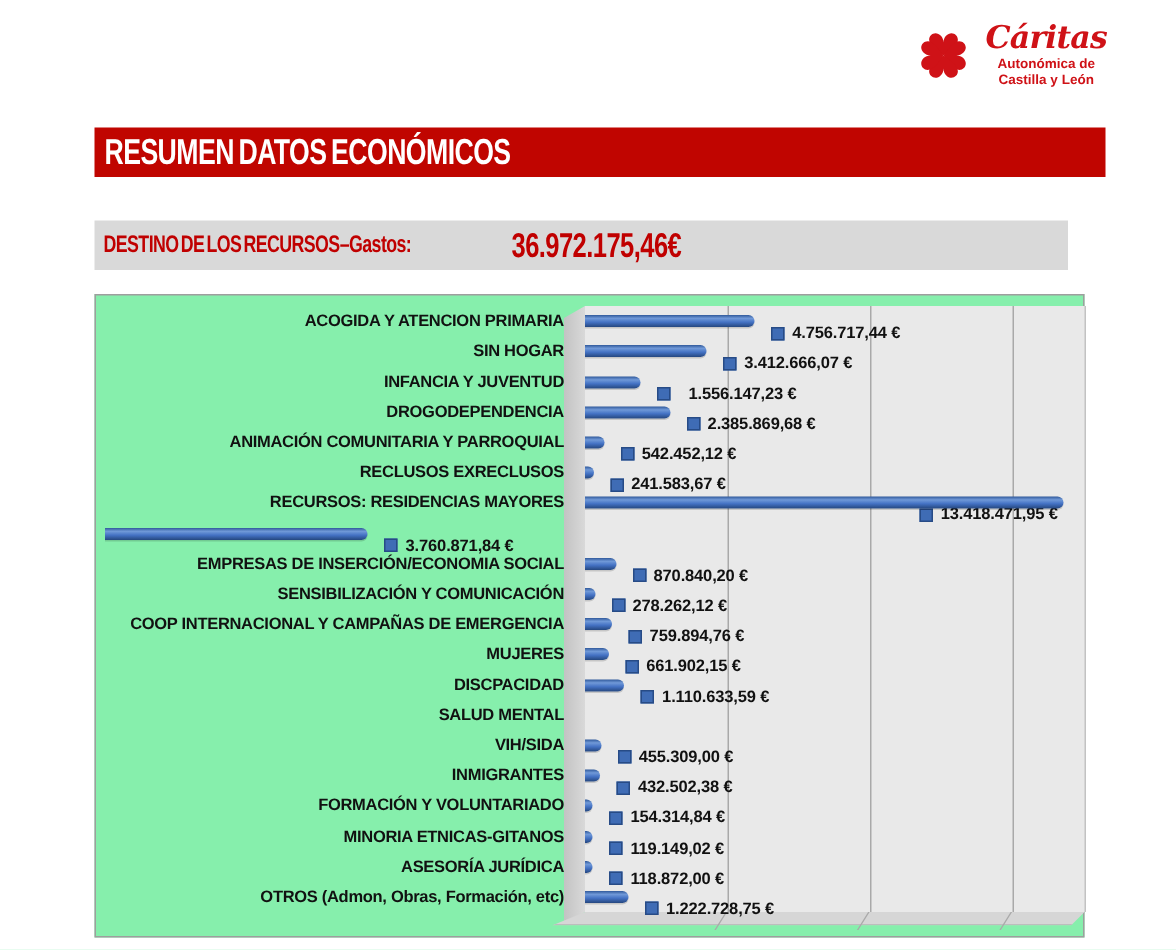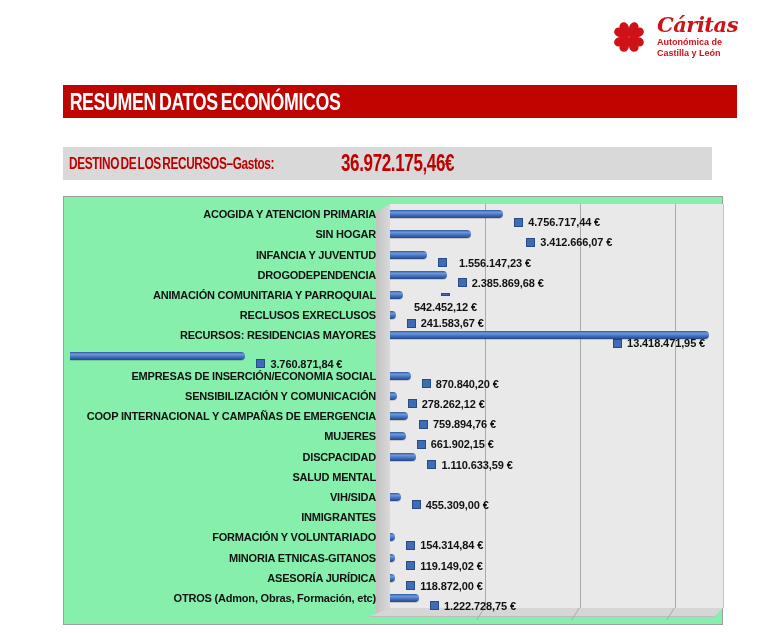--- a/index.html
+++ b/index.html
@@ -5,21 +5,21 @@
   html,body{margin:0;padding:0;background:#fff;}
   .page{position:relative;width:784px;height:633px;background:#ffffff;overflow:hidden;
         font-family:"Liberation Sans",sans-serif;}
 
   
   .logo{position:absolute;left:606px;top:14px;display:flex;align-items:flex-start;gap:5px;}
   .logo svg{display:block;}
   .logo-text{display:flex;flex-direction:column;line-height:1;}
   .brand{font-family:"DejaVu Serif",serif;font-style:italic;font-weight:bold;
          font-size:21px;color:#cf1217;letter-spacing:-0.5px;}
-  .brand-sub{font-size:9px;font-weight:bold;color:#cf1217;line-height:1.25;margin-top:2px;}
+  .brand-sub{font-size:9px;font-weight:bold;color:#cf1217;line-height:1.25;margin-top:2px;text-align:center;}
 
   
   .title-bar{position:absolute;left:63px;top:85px;width:674px;height:33px;background:#c00500;}
   .title-bar .condensed{color:#ffffff;font-size:24px;font-weight:bold;line-height:33px;
         padding-left:9px;}
   .condensed{display:inline-block;transform:scaleX(0.74);transform-origin:0 50%;
         white-space:nowrap;letter-spacing:-0.5px;word-spacing:-2px;}
 
   
   .summary-bar{position:absolute;left:63px;top:147px;width:649px;height:33px;background:#d9d9d9;}
@@ -117,21 +117,21 @@
             <div class="vlabel" style="left: calc(33.98% + 11px);">
               <span class="key"></span>
               <span class="vtext">4.756.717,44 €</span>
             </div>
           </div>
         </div>
         <div class="row">
           <div class="cat">SIN HOGAR</div>
           <div class="barzone">
             <div class="bar" style="width: 24.38%;"></div>
-            <div class="vlabel" style="left: calc(24.38% + 11px); margin-left: 44px;">
+            <div class="vlabel" style="left: calc(24.38% + 11px);">
               <span class="key"></span>
               <span class="vtext">3.412.666,07 €</span>
             </div>
           </div>
         </div>
         <div class="row">
           <div class="cat">INFANCIA Y JUVENTUD</div>
           <div class="barzone">
             <div class="bar" style="width: 11.12%;"></div>
             <div class="vlabel" style="left: calc(11.12% + 11px); gap: 12px;">
@@ -147,21 +147,21 @@
             <div class="vlabel" style="left: calc(17.04% + 11px);">
               <span class="key"></span>
               <span class="vtext">2.385.869,68 €</span>
             </div>
           </div>
         </div>
         <div class="row">
           <div class="cat">ANIMACIÓN COMUNITARIA Y PARROQUIAL</div>
           <div class="barzone">
             <div class="bar" style="width: 3.87%;"></div>
-            <div class="vlabel" style="left: calc(3.87% + 11px); flex-direction: column;">
+            <div class="vlabel" style="left: calc(3.87% + 11px);">
               <span class="key"></span>
               <span class="vtext">542.452,12 €</span>
             </div>
           </div>
         </div>
         <div class="row">
           <div class="cat">RECLUSOS EXRECLUSOS</div>
           <div class="barzone">
             <div class="bar" style="width: 1.73%;"></div>
             <div class="vlabel" style="left: calc(1.73% + 11px);">
@@ -247,20 +247,27 @@
           <div class="barzone">
             <div class="bar" style="width: 3.25%;"></div>
             <div class="vlabel" style="left: calc(3.25% + 11px);">
               <span class="key"></span>
               <span class="vtext">455.309,00 €</span>
             </div>
           </div>
         </div>
         <div class="row">
           <div class="cat">INMIGRANTES</div>
+          <div class="barzone">
+            <div class="bar" style="width: 3.09%;"></div>
+            <div class="vlabel" style="left: calc(3.09% + 11px);">
+              <span class="key"></span>
+              <span class="vtext">432.502,38 €</span>
+            </div>
+          </div>
         </div>
         <div class="row">
           <div class="cat">FORMACIÓN Y VOLUNTARIADO</div>
           <div class="barzone">
             <div class="bar" style="width: 1.6%;"></div>
             <div class="vlabel" style="left: calc(1.6% + 11px);">
               <span class="key"></span>
               <span class="vtext">154.314,84 €</span>
             </div>
           </div>

